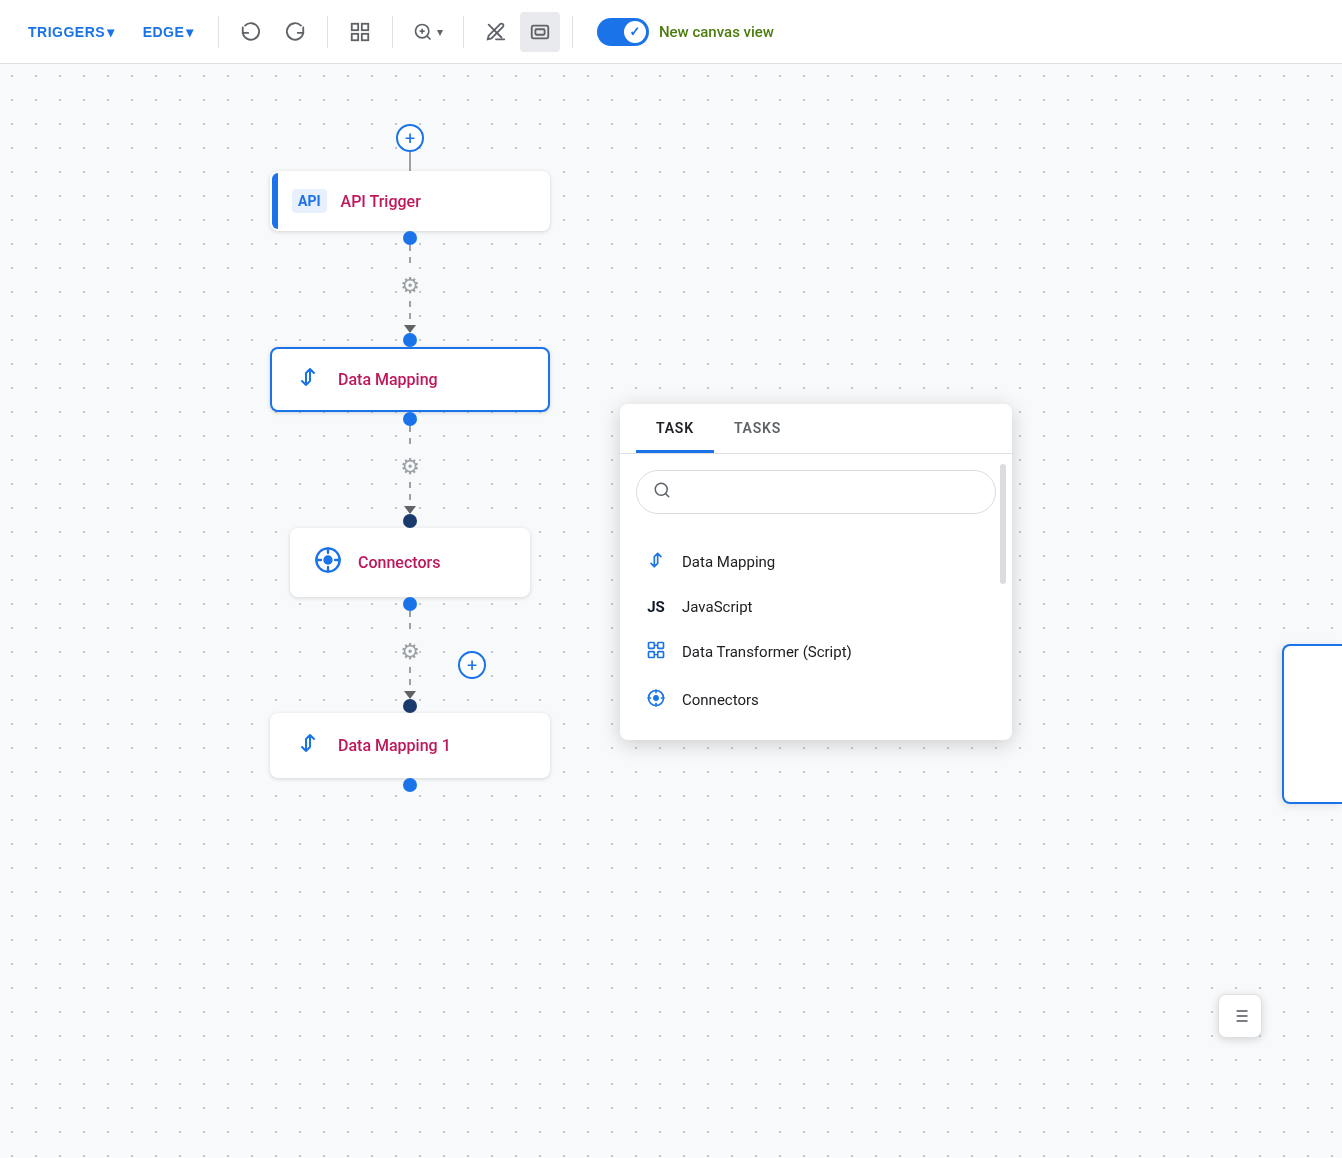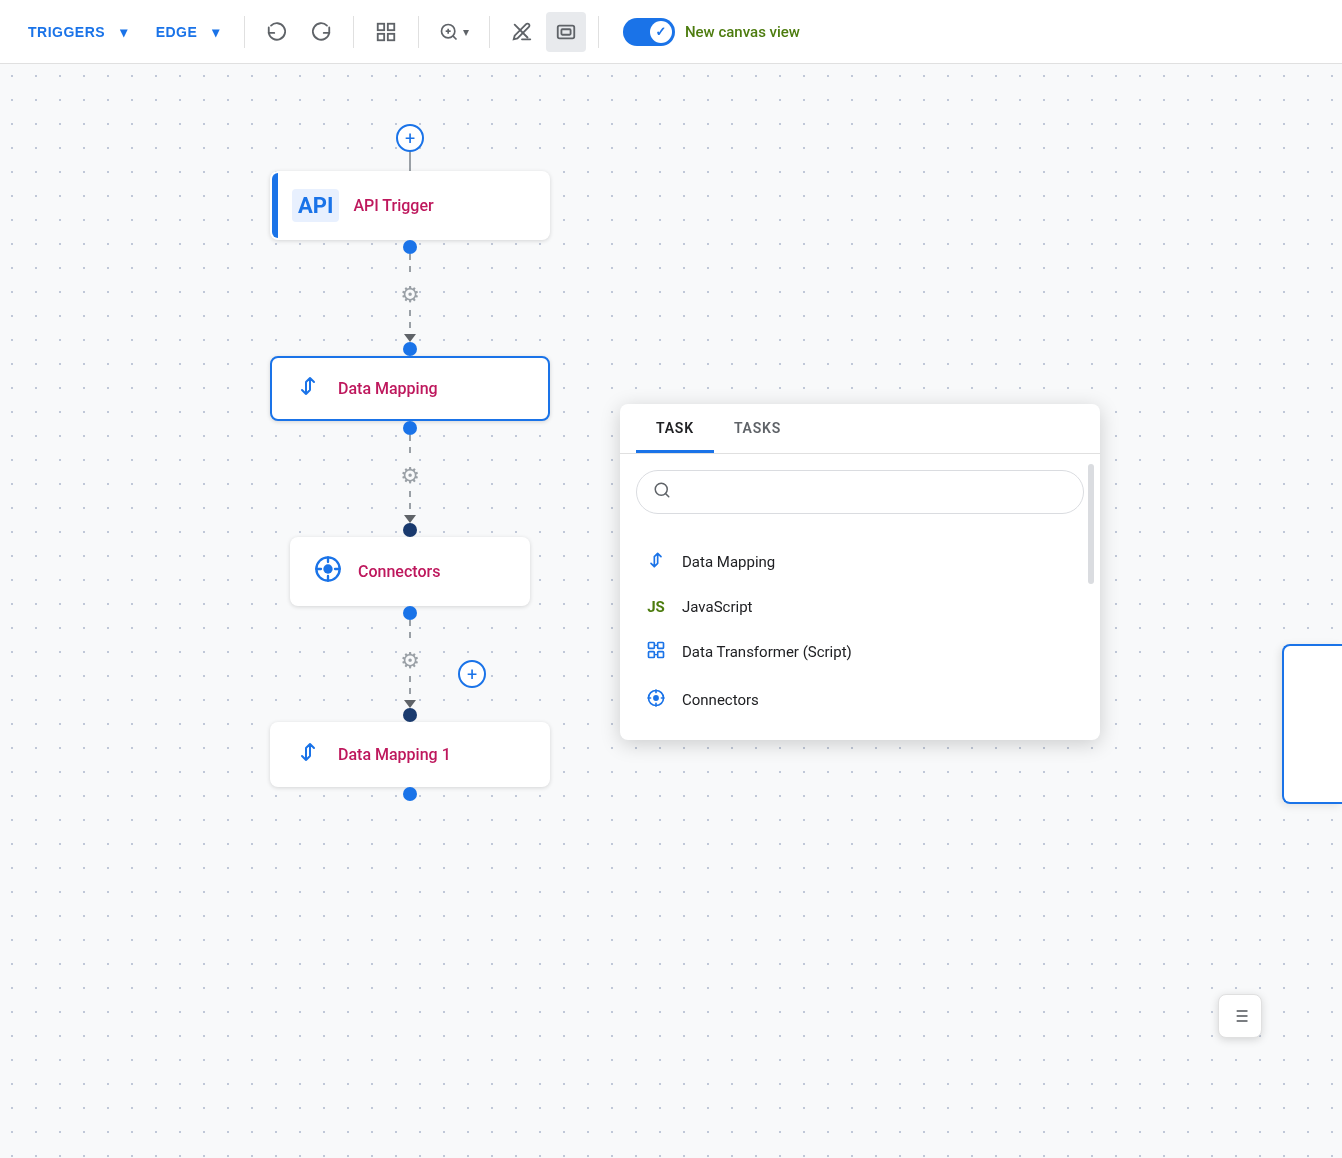--- a/index.html
+++ b/index.html
@@ -19,21 +19,21 @@
       background: #fff;
       border-bottom: 1px solid #e0e0e0;
       padding: 0 16px;
       gap: 4px;
       z-index: 100;
       position: relative;
     }
     .toolbar-btn {
       display: flex;
       align-items: center;
-      gap: 15px;
+      gap: 2px;
       padding: 6px 12px;
       border-radius: 4px;
       border: none;
       background: transparent;
       cursor: pointer;
       font-size: 14px;
       font-weight: 600;
       color: #1a73e8;
       letter-spacing: 0.5px;
     }
@@ -168,21 +168,21 @@
     }
 
     .node-icon {
       font-size: 22px;
       color: #1a73e8;
       min-width: 32px;
       text-align: center;
     }
     .node-icon-api {
       font-weight: 700;
-      font-size: 22px;
+      font-size: 14px;
       color: #1a73e8;
       background: #e8f0fe;
       padding: 4px 6px;
       border-radius: 4px;
     }
     .node-label {
       font-size: 16px;
       color: #be185d;
       font-weight: 500;
     }
@@ -238,21 +238,21 @@
       border-right: 6px solid transparent;
       border-top: 8px solid #5f6368;
       z-index: 5;
     }
 
     
     .popup-panel {
       position: absolute;
       top: 340px;
       left: 620px;
-      width: 480px;
+      width: 392px;
       background: #fff;
       border-radius: 8px;
       box-shadow: 0 4px 20px rgba(0,0,0,0.18);
       z-index: 50;
       overflow: hidden;
     }
 
     .popup-tabs {
       display: flex;
       border-bottom: 1px solid #e0e0e0;
@@ -555,21 +555,21 @@
       <div class="popup-list-item">
         <span class="popup-list-icon">
           <svg width="20" height="20" viewBox="0 0 24 24" fill="none">
             <path d="M18 8l-4-4-4 4M14 4v12M6 16l4 4 4-4M10 20V8" stroke="#1a73e8" stroke-width="2" stroke-linecap="round" stroke-linejoin="round"></path>
           </svg>
         </span>
         <span>Data Mapping</span>
       </div>
 
       <div class="popup-list-item">
-        <span class="popup-list-icon" style="font-weight:700; font-size:15px; color:#4d7c0f;">JS</span>
+        <span class="popup-list-icon" style="font-weight:700; font-size:15px; color:#0f172a;">JS</span>
         <span>JavaScript</span>
       </div>
 
       <div class="popup-list-item">
         <span class="popup-list-icon">
           <svg width="20" height="20" viewBox="0 0 24 24" fill="none">
             <rect x="3" y="3" width="7" height="7" rx="1" stroke="#1a73e8" stroke-width="2"></rect>
             <rect x="14" y="3" width="7" height="7" rx="1" stroke="#1a73e8" stroke-width="2"></rect>
             <rect x="3" y="14" width="7" height="7" rx="1" stroke="#1a73e8" stroke-width="2"></rect>
             <rect x="14" y="14" width="7" height="7" rx="1" stroke="#1a73e8" stroke-width="2"></rect>

